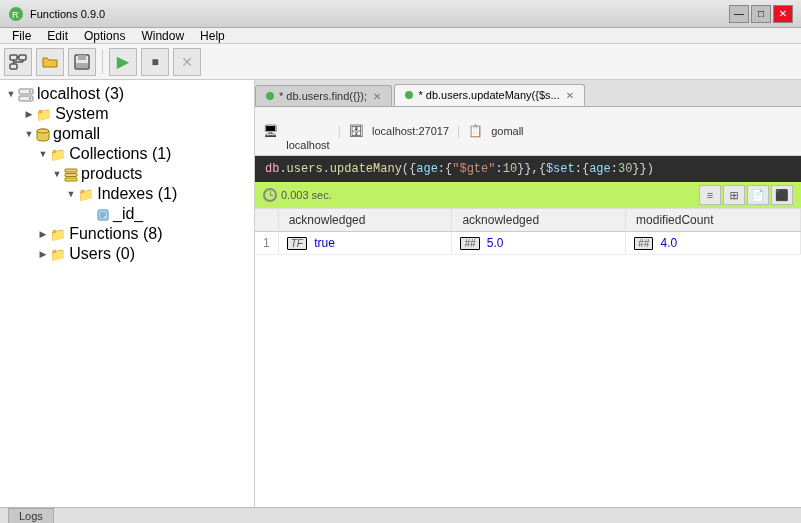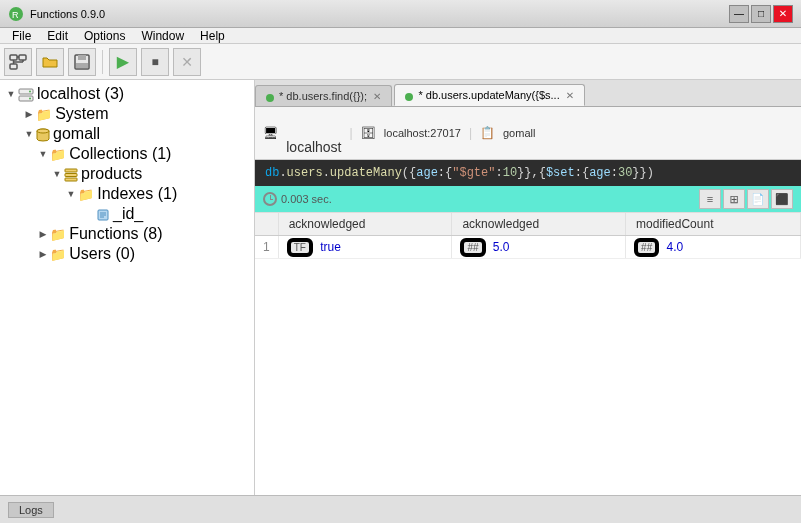--- a/index.html
+++ b/index.html
@@ -145,21 +145,21 @@
     
     .tab-bar {
       display: flex;
       background: #e0e0e0;
       border-bottom: 1px solid #aaa;
       align-items: flex-end;
       padding-top: 4px;
     }
     .tab {
       display: flex;
-      align-items: flex-end;
+      align-items: center;
       padding: 4px 10px;
       background: #d0d0d0;
       border: 1px solid #aaa;
       border-bottom: none;
       margin-right: 2px;
       font-size: 11px;
       cursor: pointer;
       color: #333;
       border-radius: 3px 3px 0 0;
     }
@@ -193,42 +193,42 @@
     }
 
     
     .command-bar {
       background: #2d2d2d;
       padding: 6px 10px;
       font-family: 'Courier New', monospace;
       font-size: 12px;
       color: #d4d4d4;
     }
-    .cmd-keyword { color: #0ea5e9; }
+    .cmd-keyword { color: #f9a8d4; }
     .cmd-method { color: #dcdcaa; }
     .cmd-string { color: #ce9178; }
     .cmd-number { color: #b5cea8; }
     .cmd-key { color: #9cdcfe; }
 
     
     .results-area {
       flex: 1;
       background: #fff;
       overflow: auto;
       display: flex;
       flex-direction: column;
     }
 
     
     .results-status-bar {
       display: flex;
       align-items: center;
       justify-content: space-between;
       padding: 3px 8px;
-      background: #5eead4;
+      background: #bef264;
       border-bottom: 1px solid #ddd;
       font-size: 11px;
       color: #555;
     }
     .results-toolbar {
       display: flex;
       gap: 2px;
     }
     .results-toolbar-btn {
       width: 22px;
@@ -264,33 +264,34 @@
       vertical-align: middle;
     }
     .row-num {
       color: #888;
       width: 20px;
       text-align: right;
       padding-right: 8px;
     }
     .type-badge {
       background: #e8e8e8;
-      border: 4px solid #000000;
-      border-radius: 6px;
+      border: 1px solid #000000;
+      border-radius: 1px;
       padding: 0 3px;
       font-size: 10px;
       color: #555;
       margin-right: 4px;
+      font-style: italic;
     }
     .value-true { color: #0000cc; text-align: center; }
     .value-num { color: #0000cc; }
 
     
     .status-bar {
-      height: 28px;
+      height: 16px;
       background: #e0e0e0;
       border-top: 1px solid #bbb;
       display: flex;
       align-items: center;
       padding: 0 8px;
       font-size: 11px;
       color: #333;
     }
     .status-tab {
       background: #c8c8c8;
@@ -482,21 +483,21 @@
       </div>
       <div class="tab active">
         <div class="tab-dot"></div>
         <span>* db.users.updateMany({$s...</span>
         <span class="tab-close">✕</span>
       </div>
     </div>
 
     <div class="query-bar">
       <span style="font-size:12px;">🖥</span>
-      <span style="font-size:14px;color:#333;margin-top:28px;">localhost</span>
+      <span style="font-size:11px;color:#333;margin-top:28px;">localhost</span>
       <span style="color:#ccc;">|</span>
       <span style="font-size:12px;">🗄</span>
       <span style="font-size:11px;color:#333;">localhost:27017</span>
       <span style="color:#ccc;">|</span>
       <span style="font-size:12px;">📋</span>
       <span style="font-size:11px;color:#333;">gomall</span>
     </div>
 
     <div class="command-bar">
       <span class="cmd-keyword">db</span><span>.</span><span class="cmd-method">users</span><span>.</span><span class="cmd-method">updateMany</span><span>(</span><span>{</span><span class="cmd-key">age</span><span>:</span><span>{</span><span class="cmd-string">"$gte"</span><span>:</span><span class="cmd-number">10</span><span>}}</span><span>,</span><span>{</span><span class="cmd-key">$set</span><span>:</span><span>{</span><span class="cmd-key">age</span><span>:</span><span class="cmd-number">30</span><span>}})</span>

